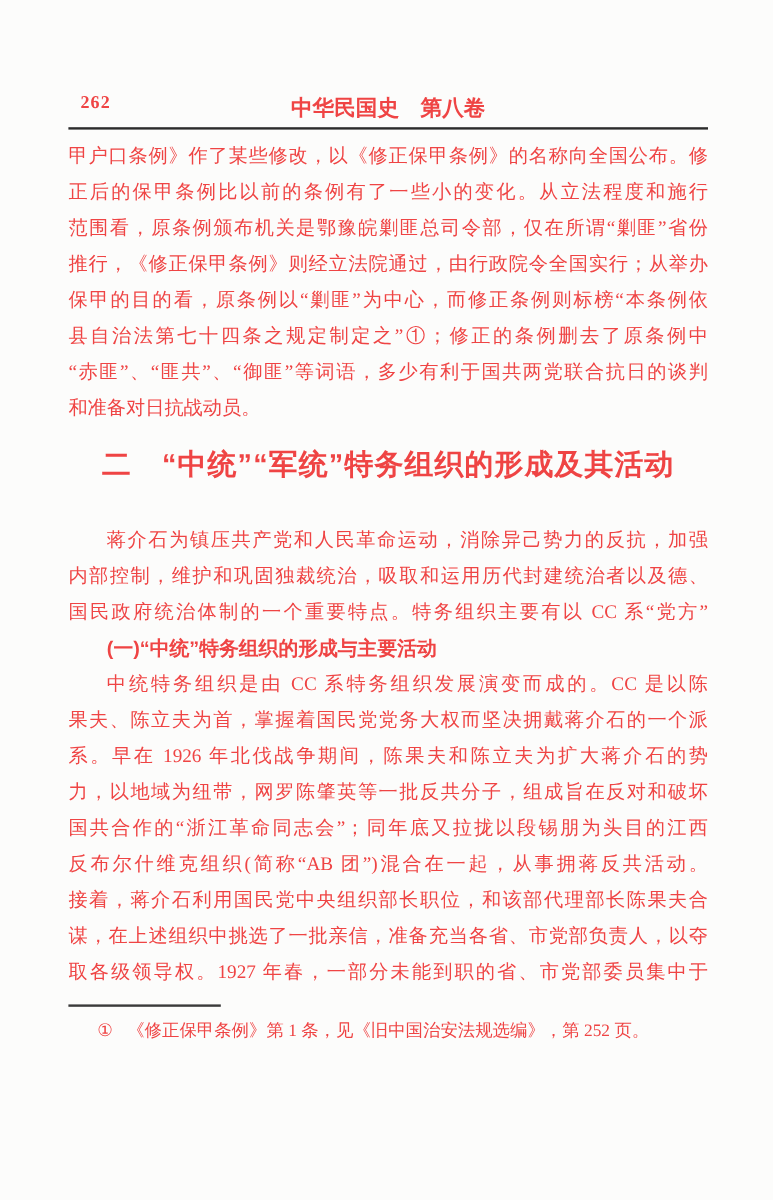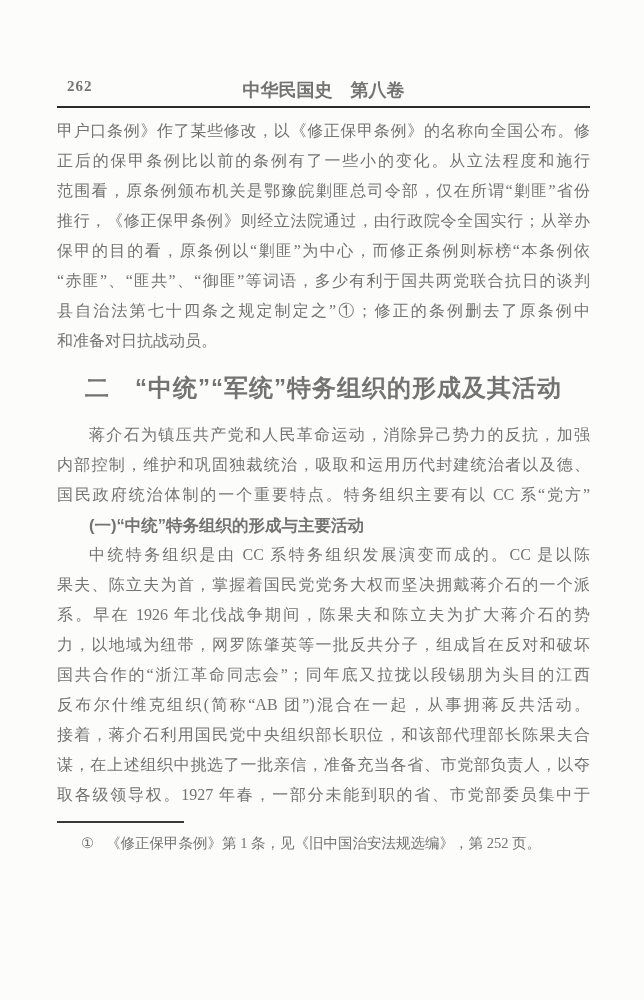--- a/index.html
+++ b/index.html
@@ -7,21 +7,21 @@
     padding: 0;
     background: #e9e9e7;
   }
   .page {
     position: relative;
     width: 644px;
     height: 1000px;
     background: #fcfcfb;
     overflow: hidden;
     font-family: "Liberation Serif", "DejaVu Serif", serif;
-    color: #737373;
+    color: #ef4444;
   }
   
   .running-header {
     position: absolute;
     left: 57px;
     top: 78px;
     width: 533px;
     height: 20px;
   }
   .page-number {
@@ -74,21 +74,21 @@
   .section-heading {
     margin-top: 16px;
     height: 32px;
     line-height: 32px;
     text-align: center;
     font-size: 24px;
     font-weight: bold;
     font-family: "Liberation Sans", "DejaVu Sans", sans-serif;
     letter-spacing: 1px;
   }
-  .para-gap { margin-top: 16px; }
+  .para-gap { margin-top: 32px; }
   .subheading {
     height: 30px;
     line-height: 30px;
     font-size: 16.5px;
     font-weight: bold;
     font-family: "Liberation Sans", "DejaVu Sans", sans-serif;
     text-indent: 32px;
     text-align: left;
   }
   
@@ -119,22 +119,22 @@
   <div class="header-rule"></div>
 
   <div class="content">
 
     <div>
       <div class="line">甲户口条例》作了某些修改，以《修正保甲条例》的名称向全国公布。修</div>
       <div class="line">正后的保甲条例比以前的条例有了一些小的变化。从立法程度和施行</div>
       <div class="line">范围看，原条例颁布机关是鄂豫皖剿匪总司令部，仅在所谓“剿匪”省份</div>
       <div class="line">推行，《修正保甲条例》则经立法院通过，由行政院令全国实行；从举办</div>
       <div class="line">保甲的目的看，原条例以“剿匪”为中心，而修正条例则标榜“本条例依</div>
+      <div class="line">县自治法第七十四条之规定制定之”①；修正的条例删去了原条例中</div>
       <div class="line">“赤匪”、“匪共”、“御匪”等词语，多少有利于国共两党联合抗日的谈判</div>
-      <div class="line">县自治法第七十四条之规定制定之”①；修正的条例删去了原条例中</div>
       <div class="line flush-left">和准备对日抗战动员。</div>
     </div>
 
     <div class="section-heading">二　“中统”“军统”特务组织的形成及其活动</div>
 
     <div class="para-gap">
       <div class="line indent">蒋介石为镇压共产党和人民革命运动，消除异己势力的反抗，加强</div>
       <div class="line">内部控制，维护和巩固独裁统治，吸取和运用历代封建统治者以及德、</div>
       <div class="line">国民政府统治体制的一个重要特点。特务组织主要有以 CC 系“党方”</div>
     </div>

